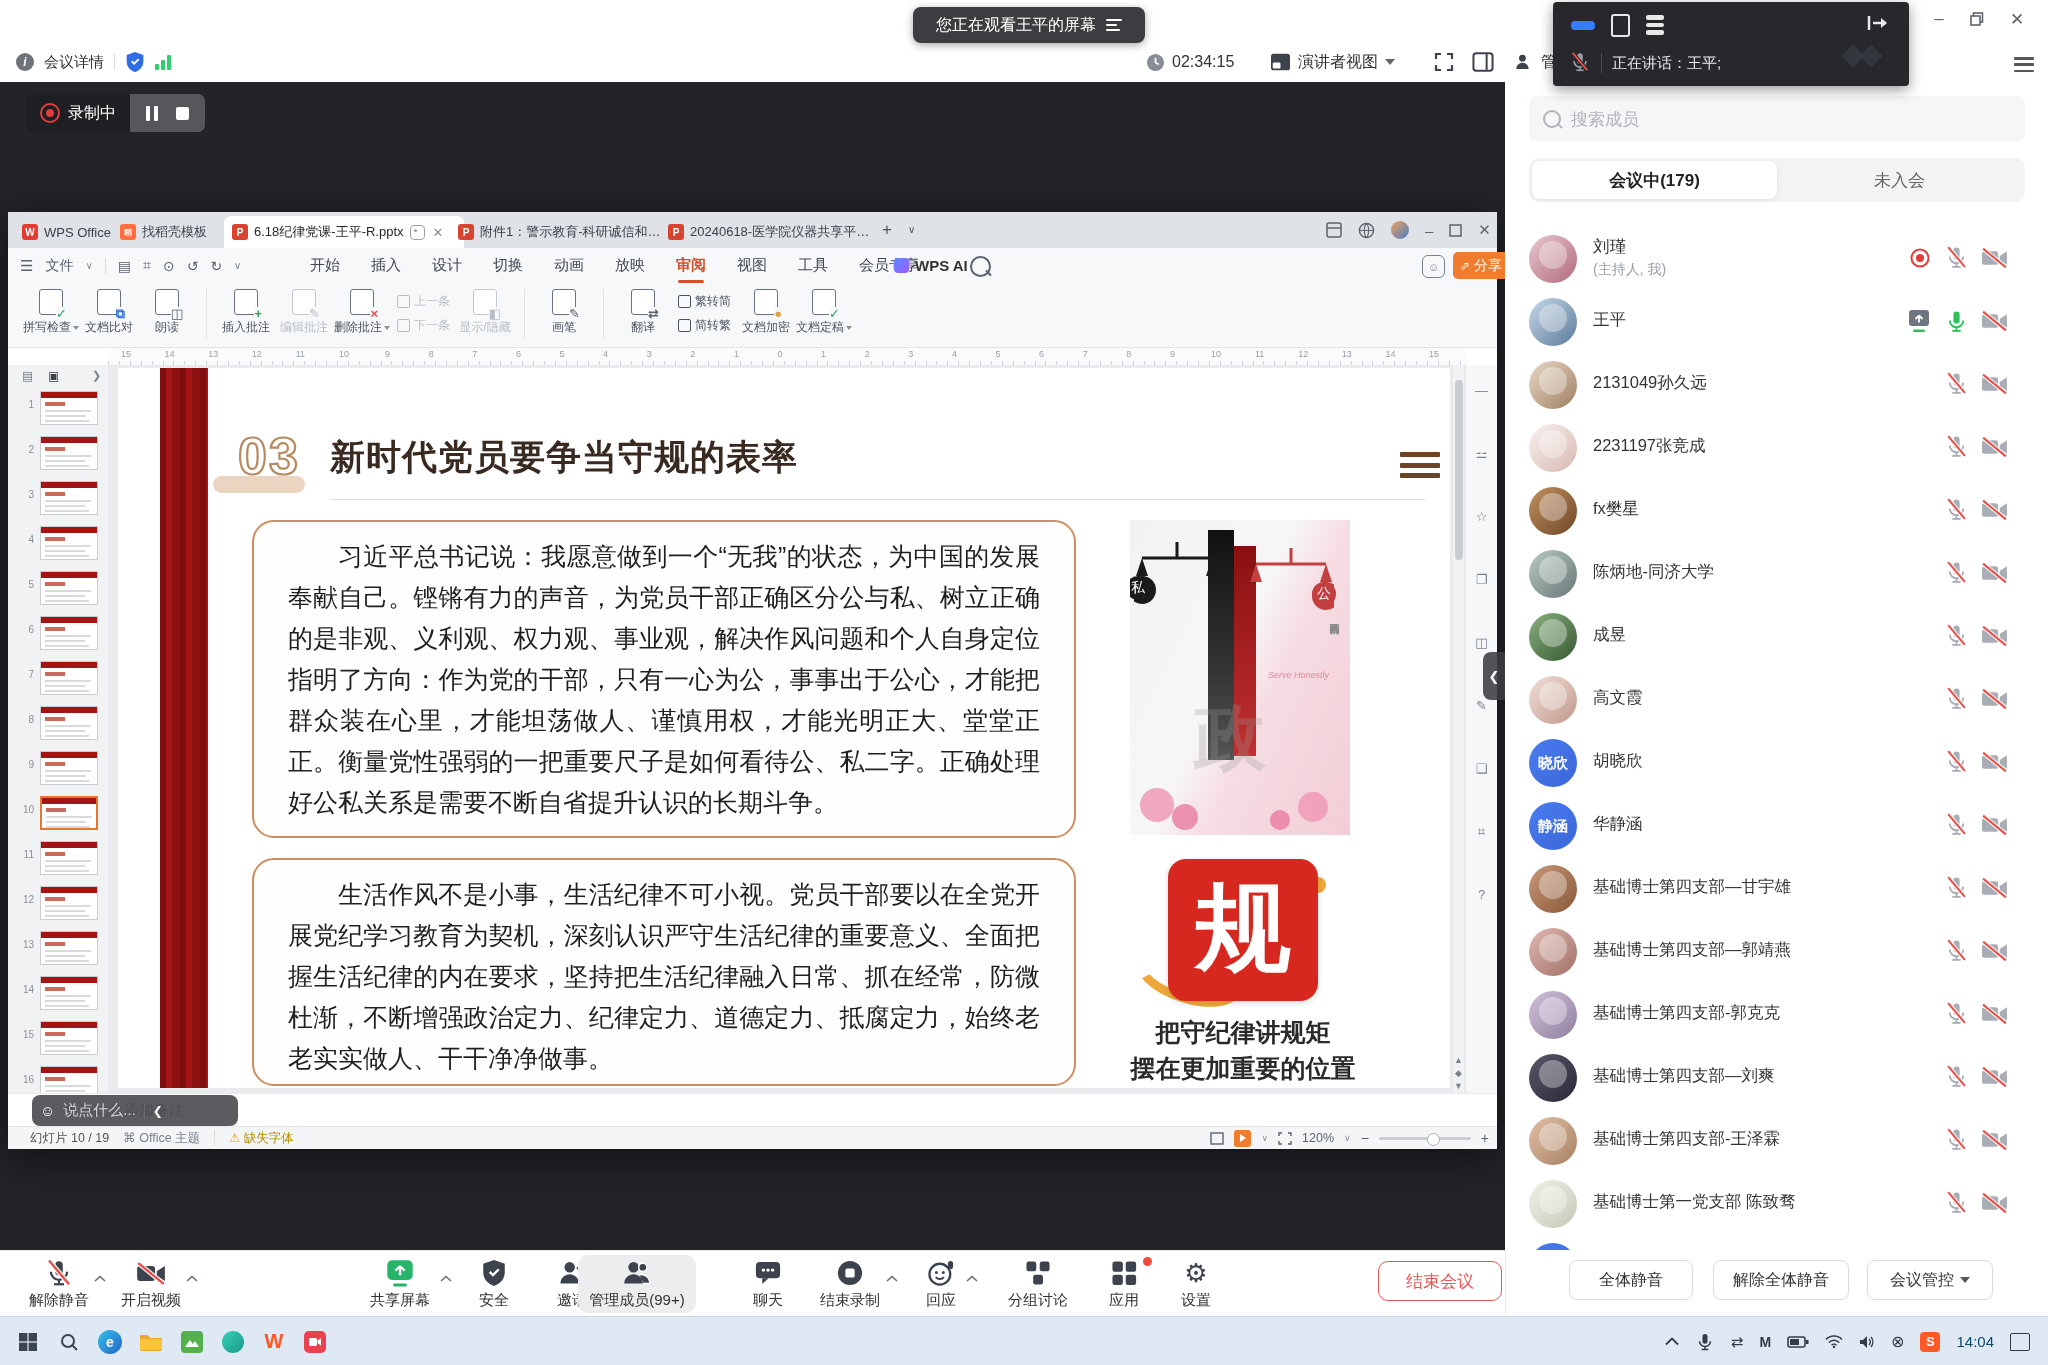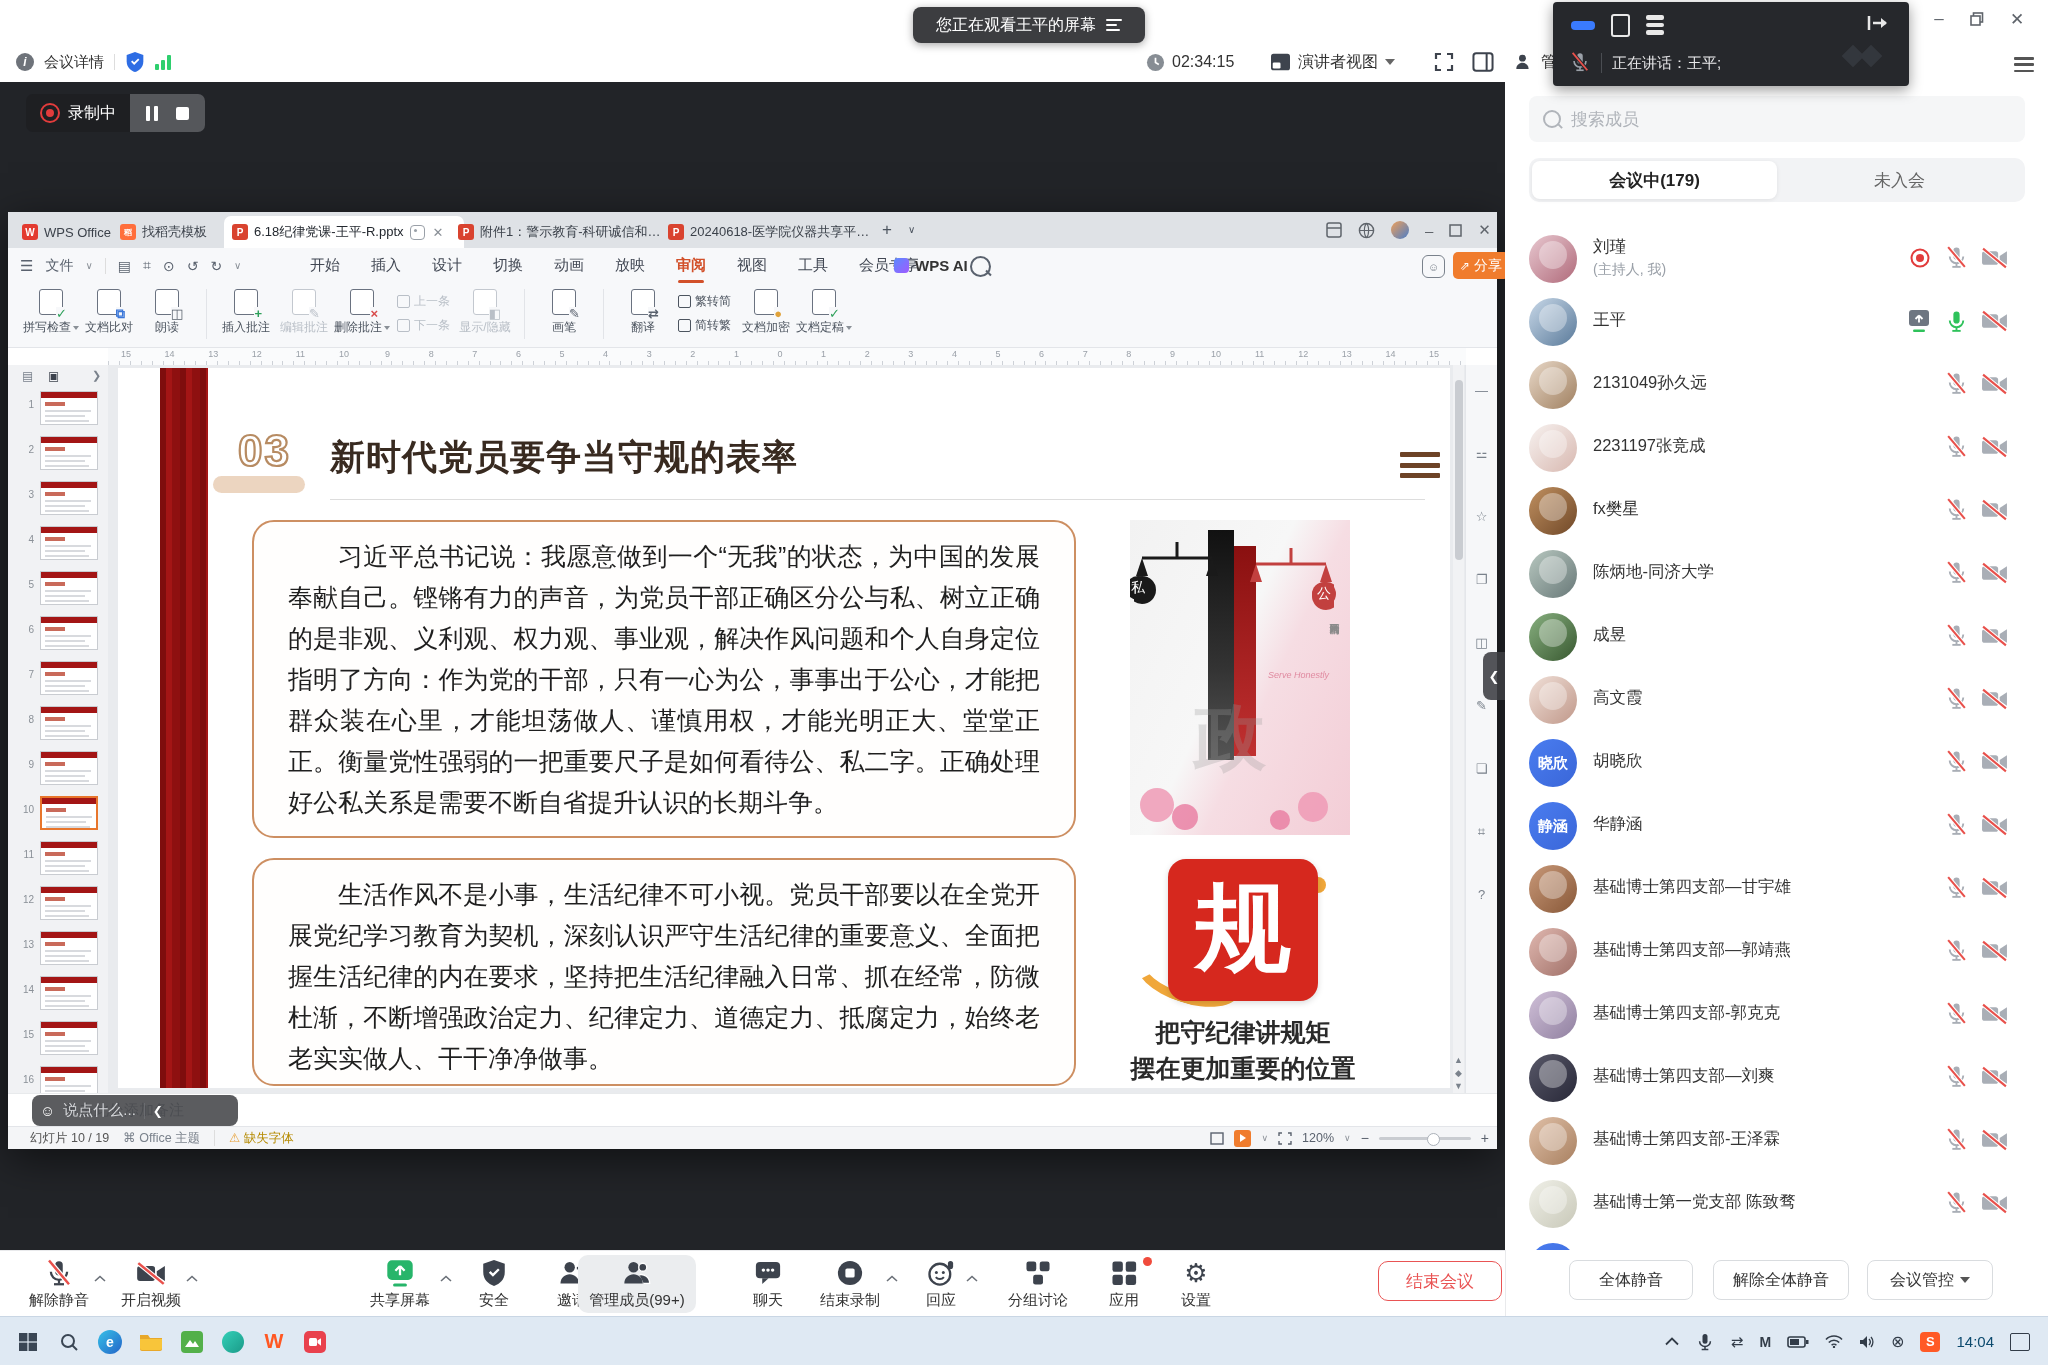--- a/index.html
+++ b/index.html
@@ -78,21 +78,21 @@
   .thumbs{position:absolute;left:0;top:0;width:100px;height:100%;background:#f1f2f4;border-right:1px solid #dcdee2;overflow:hidden;}
   .thumb-row{position:absolute;left:0;width:100px;height:41px;}
   .tnum{position:absolute;left:6px;top:10px;width:20px;text-align:right;font-size:10px;color:#8a9097;}
   .tbox{position:absolute;left:32px;top:2px;width:58px;height:34px;background:#fff;border:1px solid #c9ccd1;box-sizing:border-box;}
   .tbox.sel{border:2px solid #e8762c;}
   .tbox i{position:absolute;display:block;}
   .canvas{position:absolute;left:100px;right:31px;top:0;height:100%;background:#e9ebee;}
   .page{position:absolute;left:10px;right:16px;top:3px;bottom:5px;background:#fff;overflow:hidden;}
   .band{position:absolute;left:42px;top:0;width:48px;height:100%;
     background:repeating-linear-gradient(90deg,#7e0d0d 0 6px,#a31515 6px 12px,#8e1010 12px 20px);}
-  .sec-num{position:absolute;left:120px;top:58px;font-size:44px;font-weight:800;color:#fff;-webkit-text-stroke:2.2px #b78b62;letter-spacing:2px;}
+  .sec-num{position:absolute;left:120px;top:58px;font-size:52px;font-weight:800;color:#fff;-webkit-text-stroke:2.2px #b78b62;letter-spacing:2px;}
   .sec-swoosh{position:absolute;left:95px;top:108px;width:92px;height:17px;background:#dcb28c;border-radius:9px;opacity:.55;}
   .slide-title{position:absolute;left:212px;top:66px;font-size:35px;font-weight:800;color:#382a20;letter-spacing:1px;}
   .title-line{position:absolute;left:212px;top:131px;width:1095px;height:1px;background:#ddd;}
   .slide-burger{position:absolute;left:1282px;top:84px;width:40px;height:26px;display:flex;flex-direction:column;justify-content:space-between;}
   .slide-burger i{height:5px;background:#6d4326;border-radius:1px;}
   .tbx{position:absolute;left:134px;width:824px;border:2.5px solid #cd8f62;border-radius:22px;background:#fffefd;box-sizing:border-box;
     padding:14px 34px;font-size:25px;line-height:41px;color:#1f1f1f;text-align:justify;}
   .tbx p{margin:0;text-indent:2em;}
   .scale-img{position:absolute;left:1012px;top:152px;width:220px;height:315px;background:linear-gradient(115deg,#f2f2f2 0%,#f7f7f7 45%,#f6dde3 60%,#f3cdd6 100%);overflow:hidden;}
   .seal-wrap{position:absolute;left:1022px;top:487px;width:205px;height:160px;}

